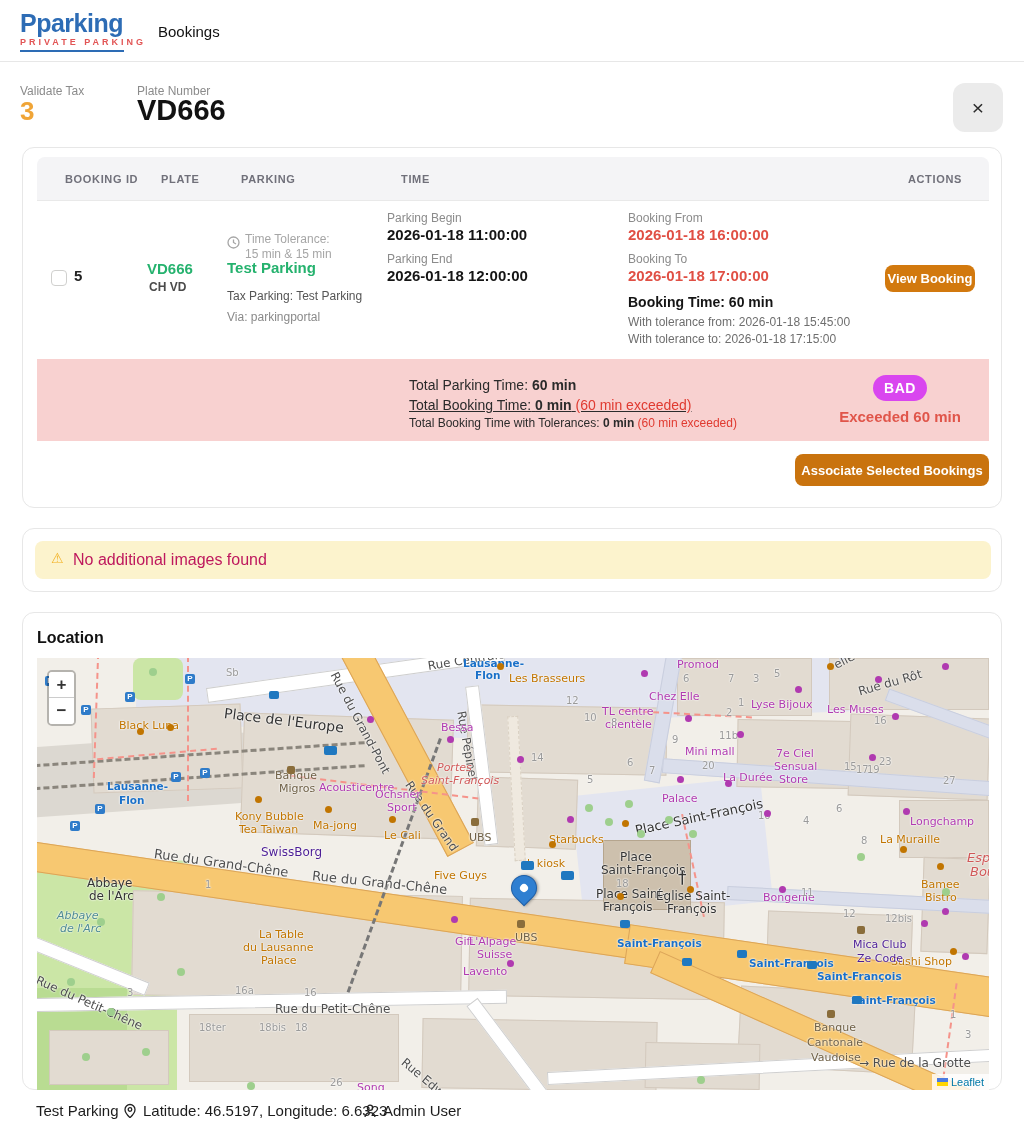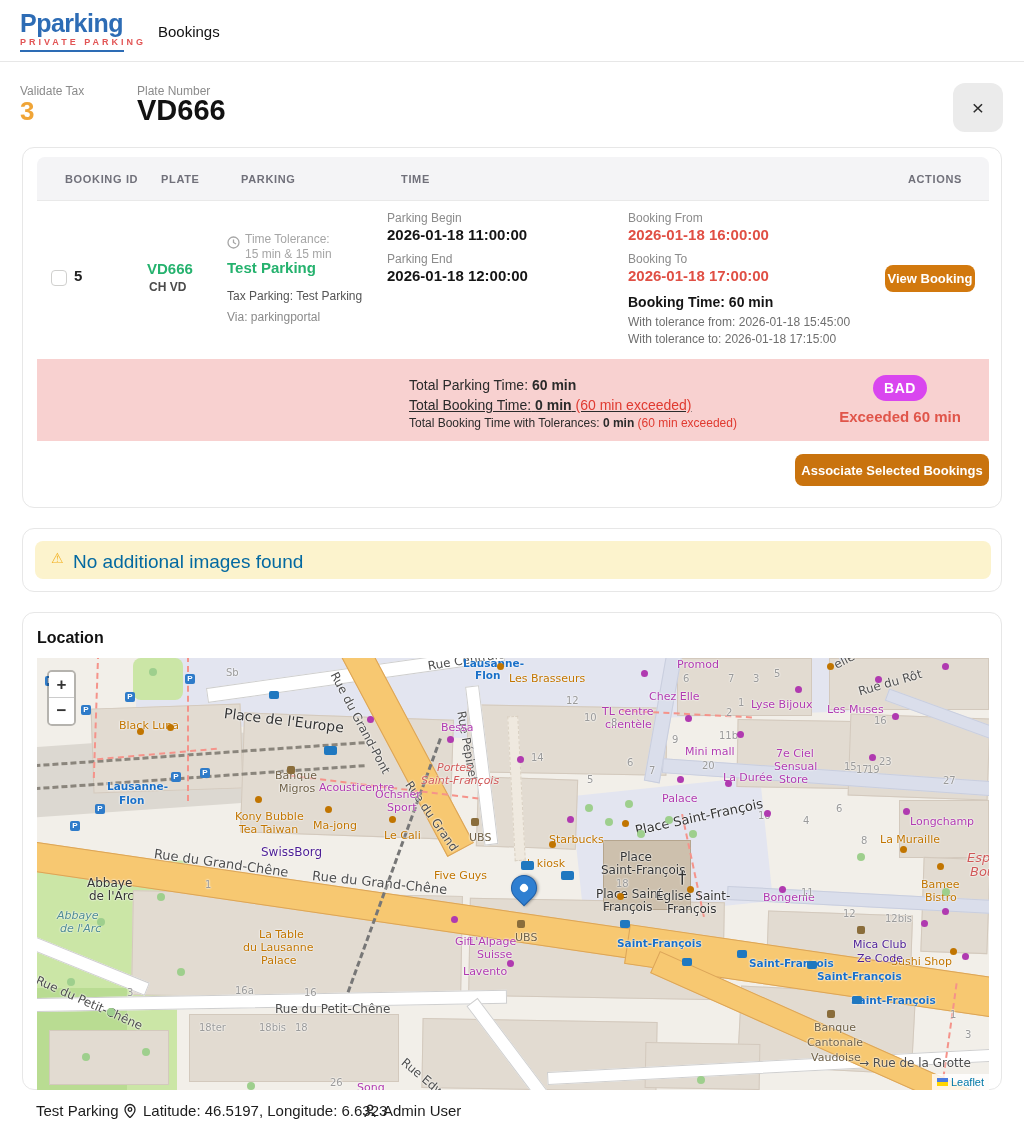--- a/index.html
+++ b/index.html
@@ -53,21 +53,21 @@
   .band-l2 { position:absolute; left:372px; top:38px; font-size:14px; color:#2b2b2b;text-decoration:underline; }
   .band-l3 { position:absolute; left:372px; top:57px; font-size:12px; color:#2b2b2b; }
   .band b { font-weight:700; }
   .band .exc { color:#e03a30; }
   .bad-pill { position:absolute; left:836px; top:16px; width:54px; height:26px; background:#d946ef; border-radius:999px; color:#fff; font-size:14px; font-weight:800; letter-spacing:0.5px; text-align:center; line-height:26px; }
   .exceeded { position:absolute; left:783px; top:49px; width:160px; text-align:center; font-size:15px; font-weight:700; color:#e0554a; }
 
   
   .warn-banner { position:absolute; left:12px; top:12px; width:956px; height:38px; background:#fcf3cd; border-radius:8px; }
   .warn-icon { position:absolute; left:16px; top:9px; font-size:14px; color:#f2b01e; }
-  .warn-text { position:absolute; left:38px; top:10px; font-size:19px; color:#0369a1; }
+  .warn-text { position:absolute; left:38px; top:10px; font-size:16px; color:#be185d; }
 
   
   .loc-title { position:absolute; left:14px; top:16px; font-size:16px; font-weight:700; color:#111; }
   #map { position:absolute; left:14px; top:45px; width:952px; height:432px; background:#f2efe9; overflow:hidden; }
   .ma, .rd, .dec { position:absolute; }
   .plaza { background:#e3e5f0; }
   .park { background:#cbe6a6; border-radius:8px; }
   .grass { background:#b9dc92; }
   .station { background:#dcd8d1; }
   .bld { background:#e2dbd1; border:1px solid #d3c9bd; }

